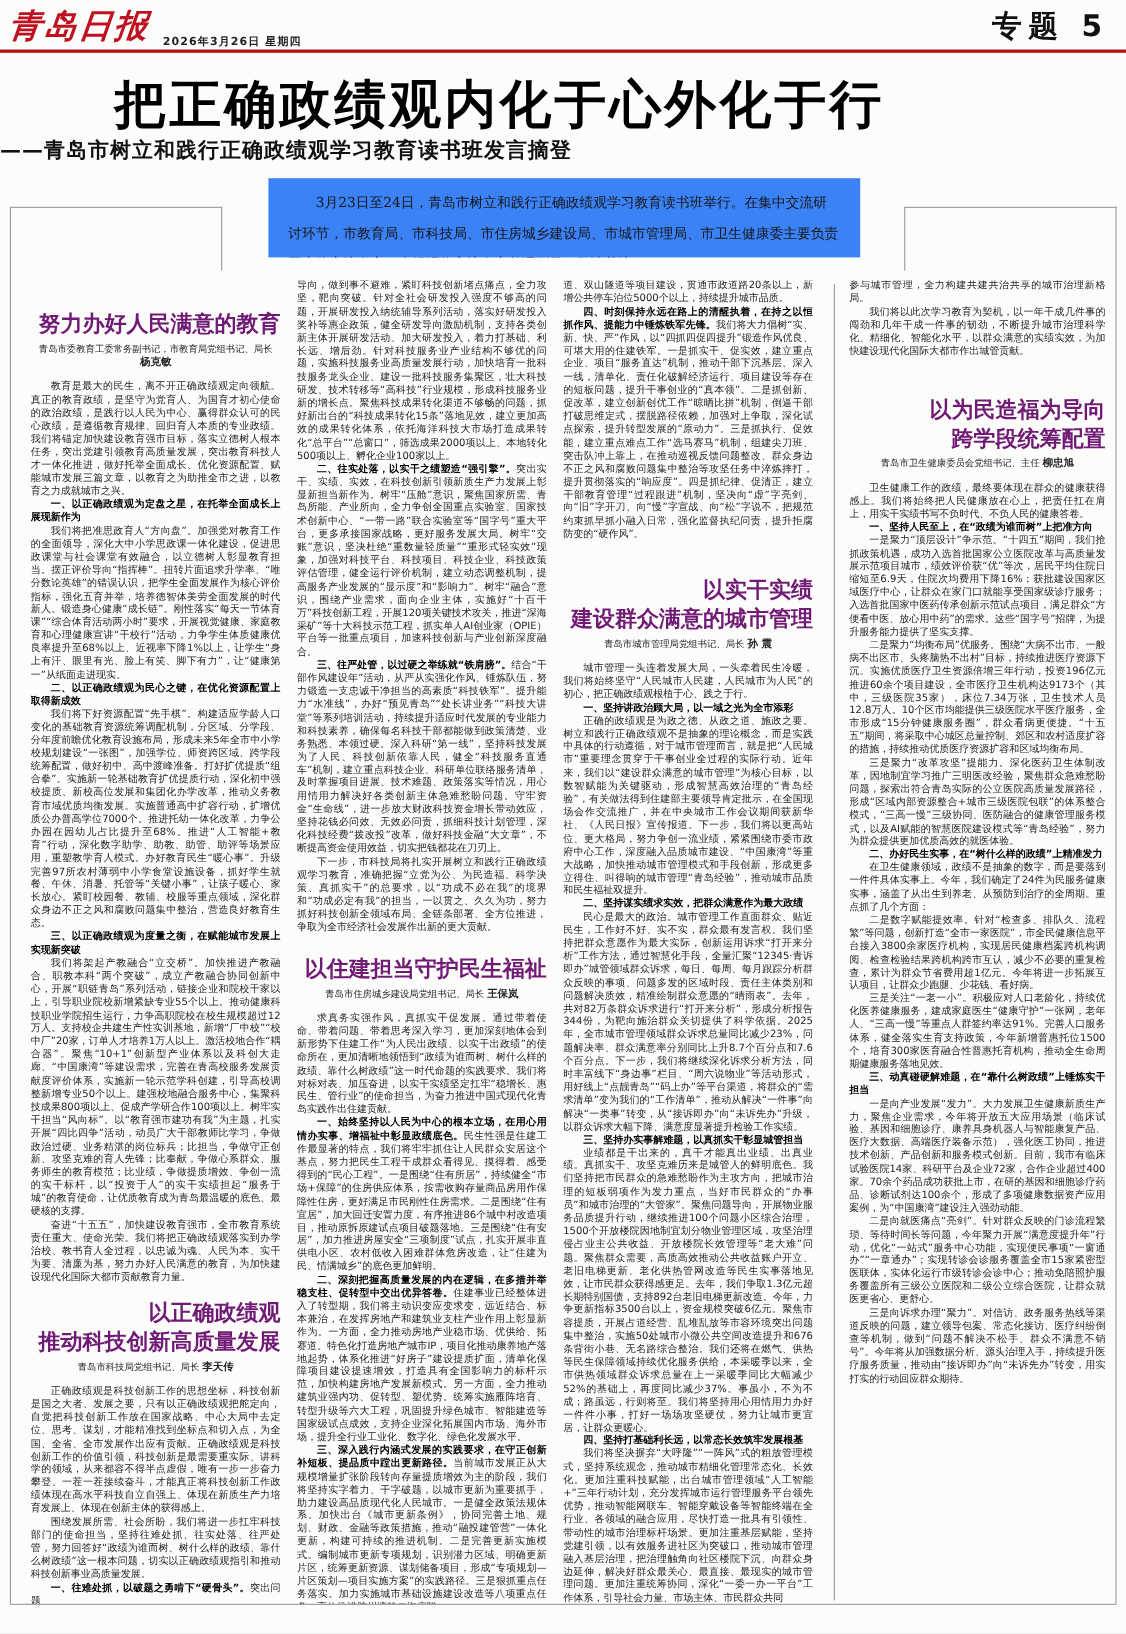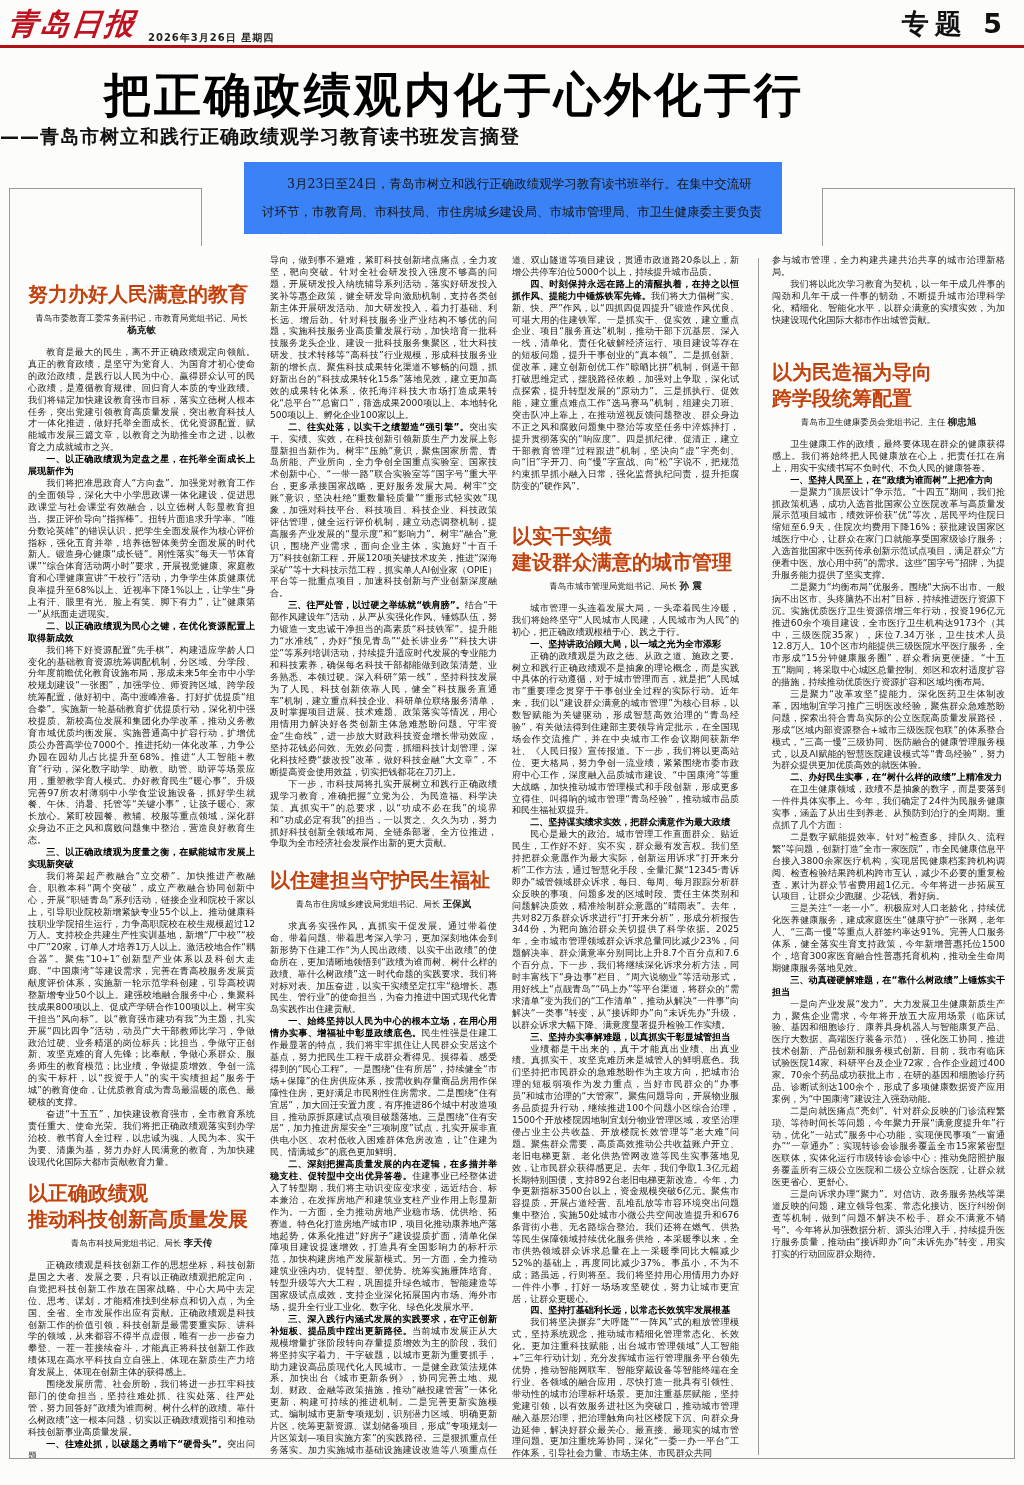--- a/index.html
+++ b/index.html
@@ -23,21 +23,21 @@
          padding:8px 18px 6px;font-family:"DejaVu Serif",serif;font-weight:400;font-size:12.5px;
          line-height:28px;text-indent:2em;color:#161616;overflow:hidden;}
   
   .cols{position:absolute;left:28px;top:255px;width:982px;height:1203px;display:flex;}
   .col{width:227px;height:1203px;overflow:hidden;margin-right:15px;}
   .col.c3{margin-right:33px;}
   .col.c4{width:233px;margin-right:0;}
   .art{overflow:hidden;}
   .c1a1{height:925px;}.c2a1{height:612px;}.c3a1{height:268px;}.c4a1{height:104px;}
   .a-title{font-family:"DejaVu Serif",serif;font-weight:800;font-size:20px;line-height:26px;
-           text-align:left;color:#c2410c;margin:0 0 5px;}
+           text-align:right;color:#701a75;margin:0 0 5px;}
   .c1a1 .a-title{margin-top:26px;}
   .byline{text-align:center;font-size:8.5px;line-height:12px;color:#222;margin:4px 6px 11px;}
   .byline .bname{font-weight:800;font-size:9.5px;}
   .p{margin:0;text-indent:2em;font-size:9.1px;line-height:11.9px;text-align:justify;color:#1c1c1c;}
   .p.head{font-weight:700;color:#000;}
   .lead{font-weight:800;color:#000;}
 </style>
 </head>
 <body>
 

